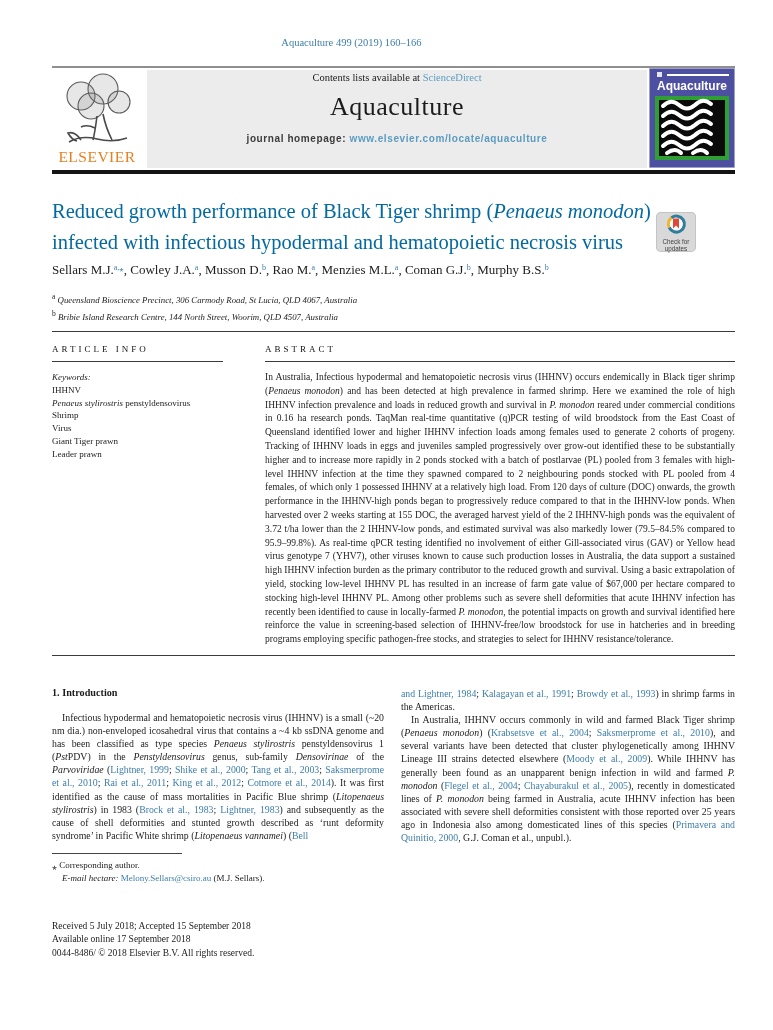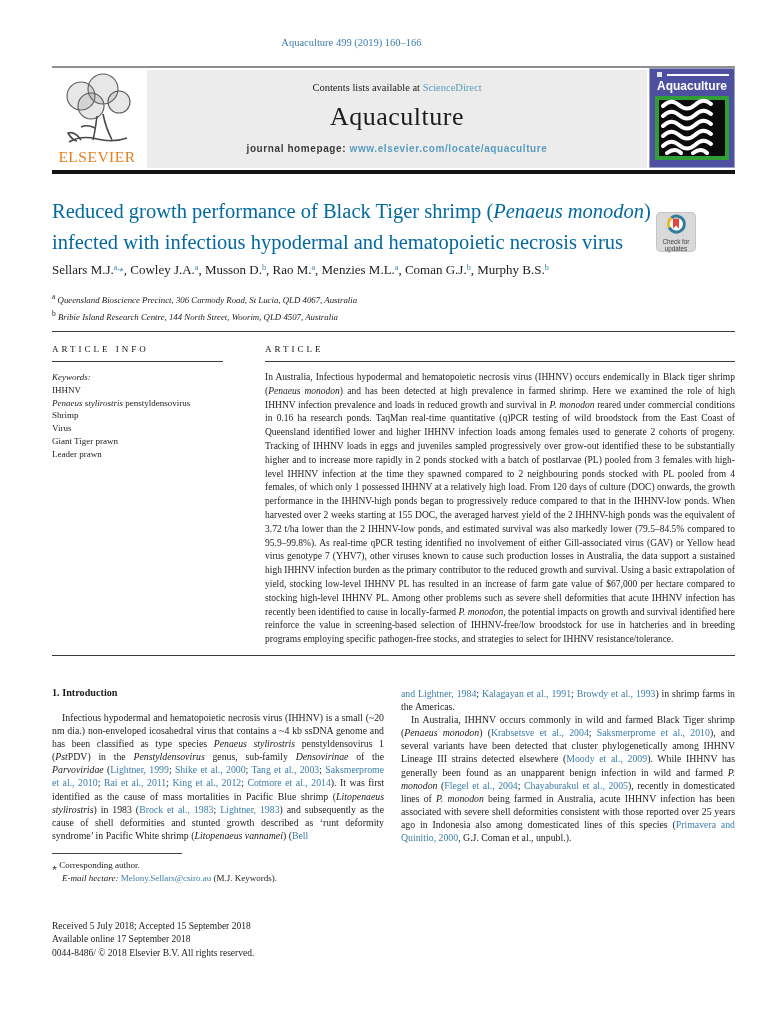--- a/index.html
+++ b/index.html
@@ -10,21 +10,21 @@
   .lnk{color:#3d7ea9;}
   .lnk2{color:#5b9cc0;}
   .it{font-style:italic;}
   .sup{font-size:8px;vertical-align:4px;color:#3d7ea9;}
   .supb{font-size:7.5px;vertical-align:4px;color:#1c1c1c;font-style:normal;}
 
   
   .citation{top:37px;left:0;width:615px;text-align:center;font-size:10.5px;color:#3d7ea9;margin-left:44px;}
   .banner-rule-top{top:66px;left:52px;width:683px;height:2px;background:#8f8f8f;}
   .banner-center{top:70px;left:147px;width:500px;height:98px;background:#ececec;text-align:center;}
-  .contents-line{margin-top:12px;font-size:10.5px;}
+  .contents-line{margin-top:2px;font-size:10.5px;}
   .journal-title{margin-top:9px;font-size:26px;letter-spacing:0.5px;}
   .homepage-line{margin-top:11px;font-family:"Liberation Sans",sans-serif;font-size:10px;
                  letter-spacing:0.6px;color:#3c3c3c;font-weight:bold;}
   .homepage-line .lnk2{font-weight:bold;}
   .elsevier{top:72px;left:50px;width:94px;height:96px;text-align:center;}
   .elsevier-word{font-size:15.5px;color:#e87f1d;letter-spacing:0.5px;margin-top:-2px;}
   .cover{top:68px;left:649px;width:86px;height:100px;}
   .thick-rule{top:170px;left:52px;width:683px;height:4px;background:#141414;}
 
   
@@ -145,21 +145,21 @@
     </div>
     <div>
       <span class="supb">b</span>
       <span class="affil-text">Bribie Island Research Centre, 144 North Street, Woorim, QLD 4507, Australia</span>
     </div>
   </div>
 
   <div class="abs rule1"></div>
 
   <div class="abs sec-head info-head">ARTICLE INFO</div>
-  <div class="abs sec-head abs-head">ARTICLE</div>
+  <div class="abs sec-head abs-head">ABSTRACT</div>
   <div class="abs info-rule"></div>
   <div class="abs abs-rule"></div>
 
   <div class="abs keywords">
     <div class="kw-label">Keywords:</div>
     <div>
         <div><span class="">IHHNV</span></div>
         <div><span class="it">Penaeus stylirostris</span><span class=""> penstyldensovirus</span></div>
         <div><span class="">Shrimp</span></div>
         <div><span class="">Virus</span></div>
@@ -177,21 +177,21 @@
   <div class="abs col-left indent"><span class="">Infectious hypodermal and hematopoietic necrosis virus (IHHNV) is a small (~20 nm dia.) non-enveloped icosahedral virus that contains a ~4 kb ssDNA genome and has been classified as type species </span><span class="it">Penaeus stylirostris</span><span class=""> penstyldensovirus 1 (</span><span class="it">Pst</span><span class="">PDV) in the </span><span class="it">Penstyldensovirus</span><span class=""> genus, sub-family </span><span class="it">Densovirinae</span><span class=""> of the </span><span class="it">Parvoviridae</span><span class=""> (</span><a class="lnk">Lightner, 1999</a><span class="">; </span><a class="lnk">Shike et al., 2000</a><span class="">; </span><a class="lnk">Tang et al., 2003</a><span class="">; </span><a class="lnk">Saksmerprome et al., 2010</a><span class="">; </span><a class="lnk">Rai et al., 2011</a><span class="">; </span><a class="lnk">King et al., 2012</a><span class="">; </span><a class="lnk">Cotmore et al., 2014</a><span class="">). It was first identified as the cause of mass mortalities in Pacific Blue shrimp (</span><span class="it">Litopenaeus stylirostris</span><span class="">) in 1983 (</span><a class="lnk">Brock et al., 1983</a><span class="">; </span><a class="lnk">Lightner, 1983</a><span class="">) and subsequently as the cause of shell deformities and stunted growth described as ‘runt deformity syndrome’ in Pacific White shrimp (</span><span class="it">Litopenaeus vannamei</span><span class="">) (</span><a class="lnk">Bell</a></div>
 
   <div class="abs col-right">
     <p><a class="lnk">and Lightner, 1984</a><span class="">; </span><a class="lnk">Kalagayan et al., 1991</a><span class="">; </span><a class="lnk">Browdy et al., 1993</a><span class="">) in shrimp farms in the Americas.</span></p>
     <p class="indent"><span class="">In Australia, IHHNV occurs commonly in wild and farmed Black Tiger shrimp (</span><span class="it">Penaeus monodon</span><span class="">) (</span><a class="lnk">Krabsetsve et al., 2004</a><span class="">; </span><a class="lnk">Saksmerprome et al., 2010</a><span class="">), and several variants have been detected that cluster phylogenetically among IHHNV Lineage III strains detected elsewhere (</span><a class="lnk">Moody et al., 2009</a><span class="">). While IHHNV has generally been found as an unapparent benign infection in wild and farmed </span><span class="it">P. monodon</span><span class=""> (</span><a class="lnk">Flegel et al., 2004</a><span class="">; </span><a class="lnk">Chayaburakul et al., 2005</a><span class="">), recently in domesticated lines of </span><span class="it">P. monodon</span><span class=""> being farmed in Australia, acute IHHNV infection has been associated with severe shell deformities consistent with those reported over 25 years ago in Indonesia also among domesticated lines of this species (</span><a class="lnk">Primavera and Quinitio, 2000</a><span class="">, G.J. Coman et al., unpubl.).</span></p>
   </div>
 
   <div class="abs fn-rule"></div>
   <div class="abs footnote">
     <div>⁎ Corresponding author.</div>
-    <div class="fn-line2"><span class="it">E-mail hectare: </span><a class="lnk">Melony.Sellars@csiro.au</a><span class=""> (M.J. Keywords).</span></div>
+    <div class="fn-line2"><span class="it">E-mail hectare: </span><a class="lnk">Melony.Sellars@csiro.au</a><span class=""> (M.J. Sellars).</span></div>
   </div>
 
   <div class="abs footer">
     <div>Received 5 July 2018; Accepted 15 September 2018</div>
     <div>Available online 17 September 2018</div>
     <div>0044-8486/ © 2018 Elsevier B.V. All rights reserved.</div>
   </div>
 
 </div>
 

